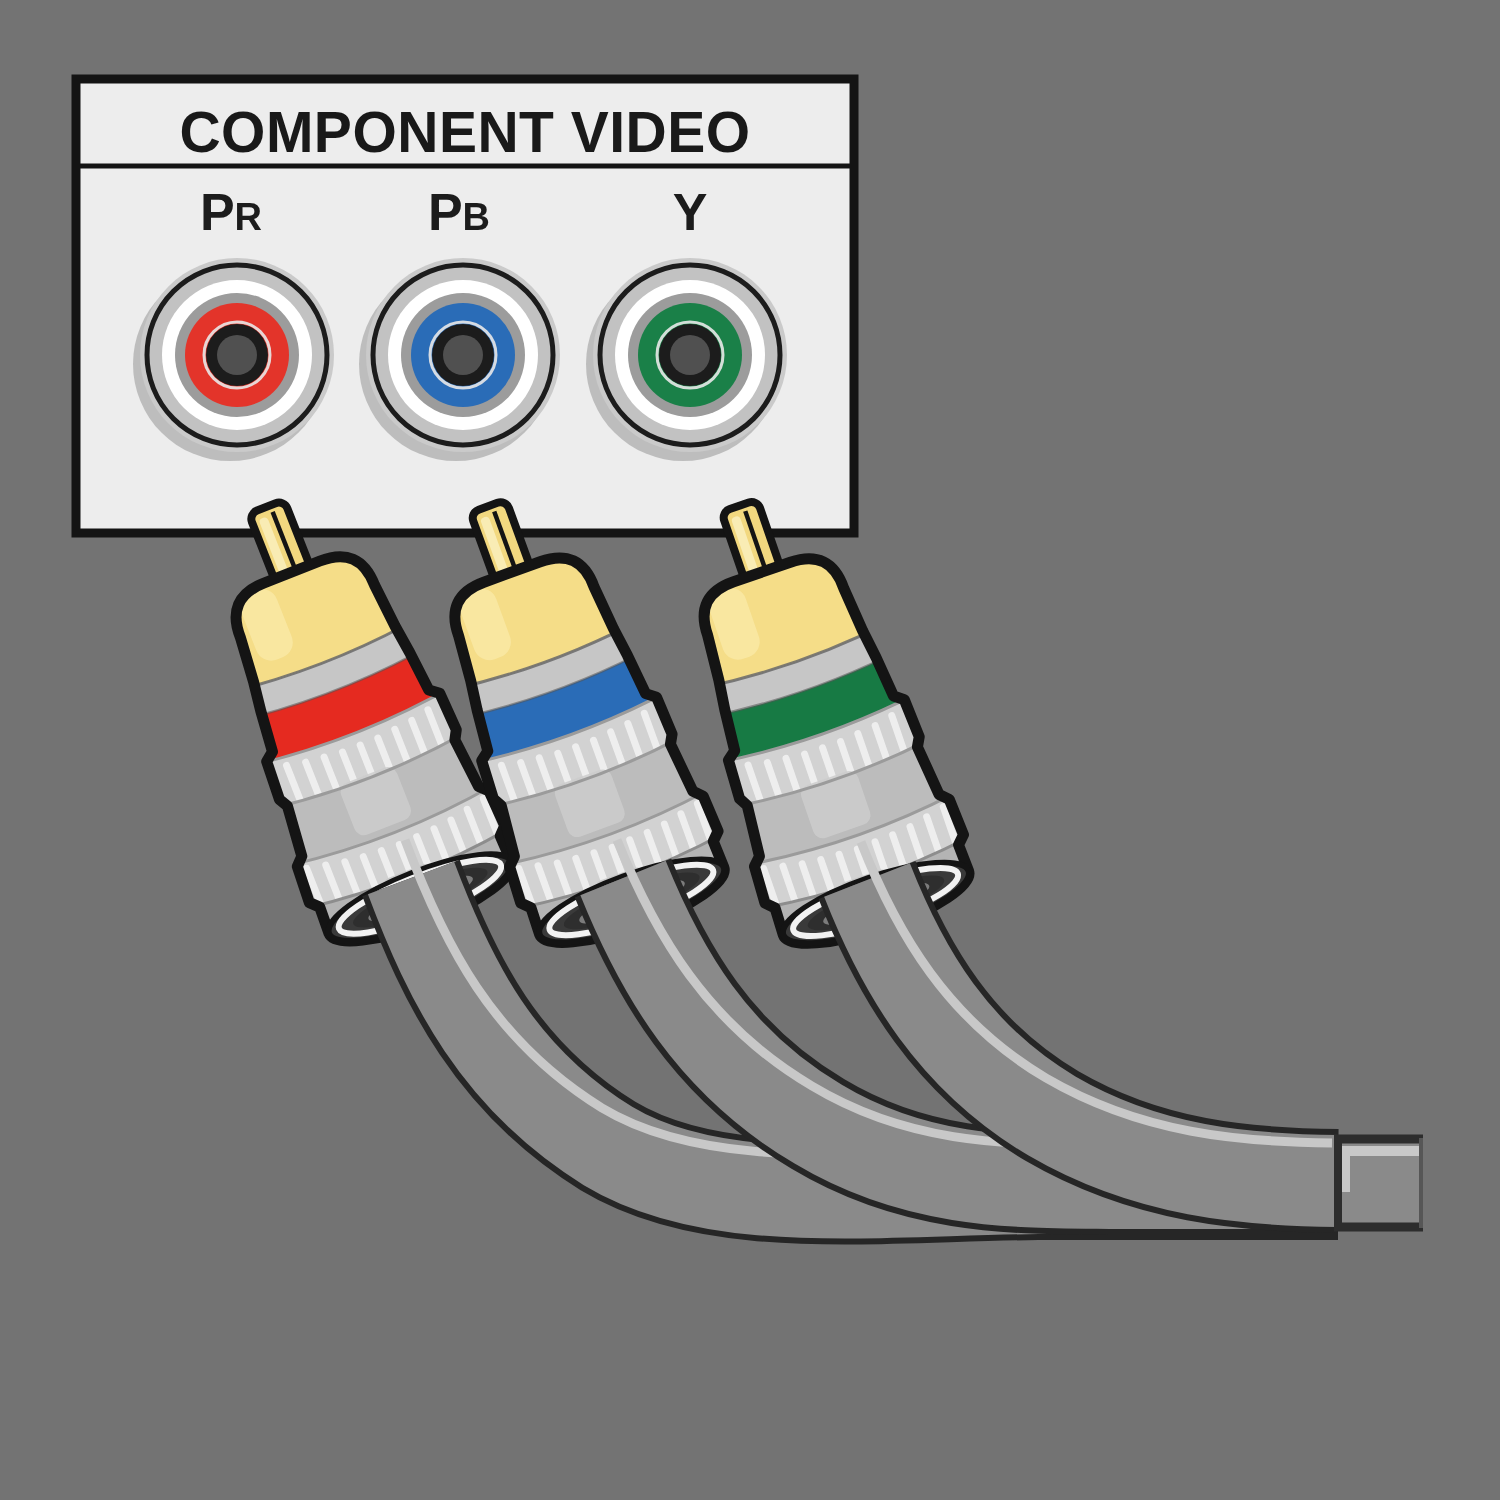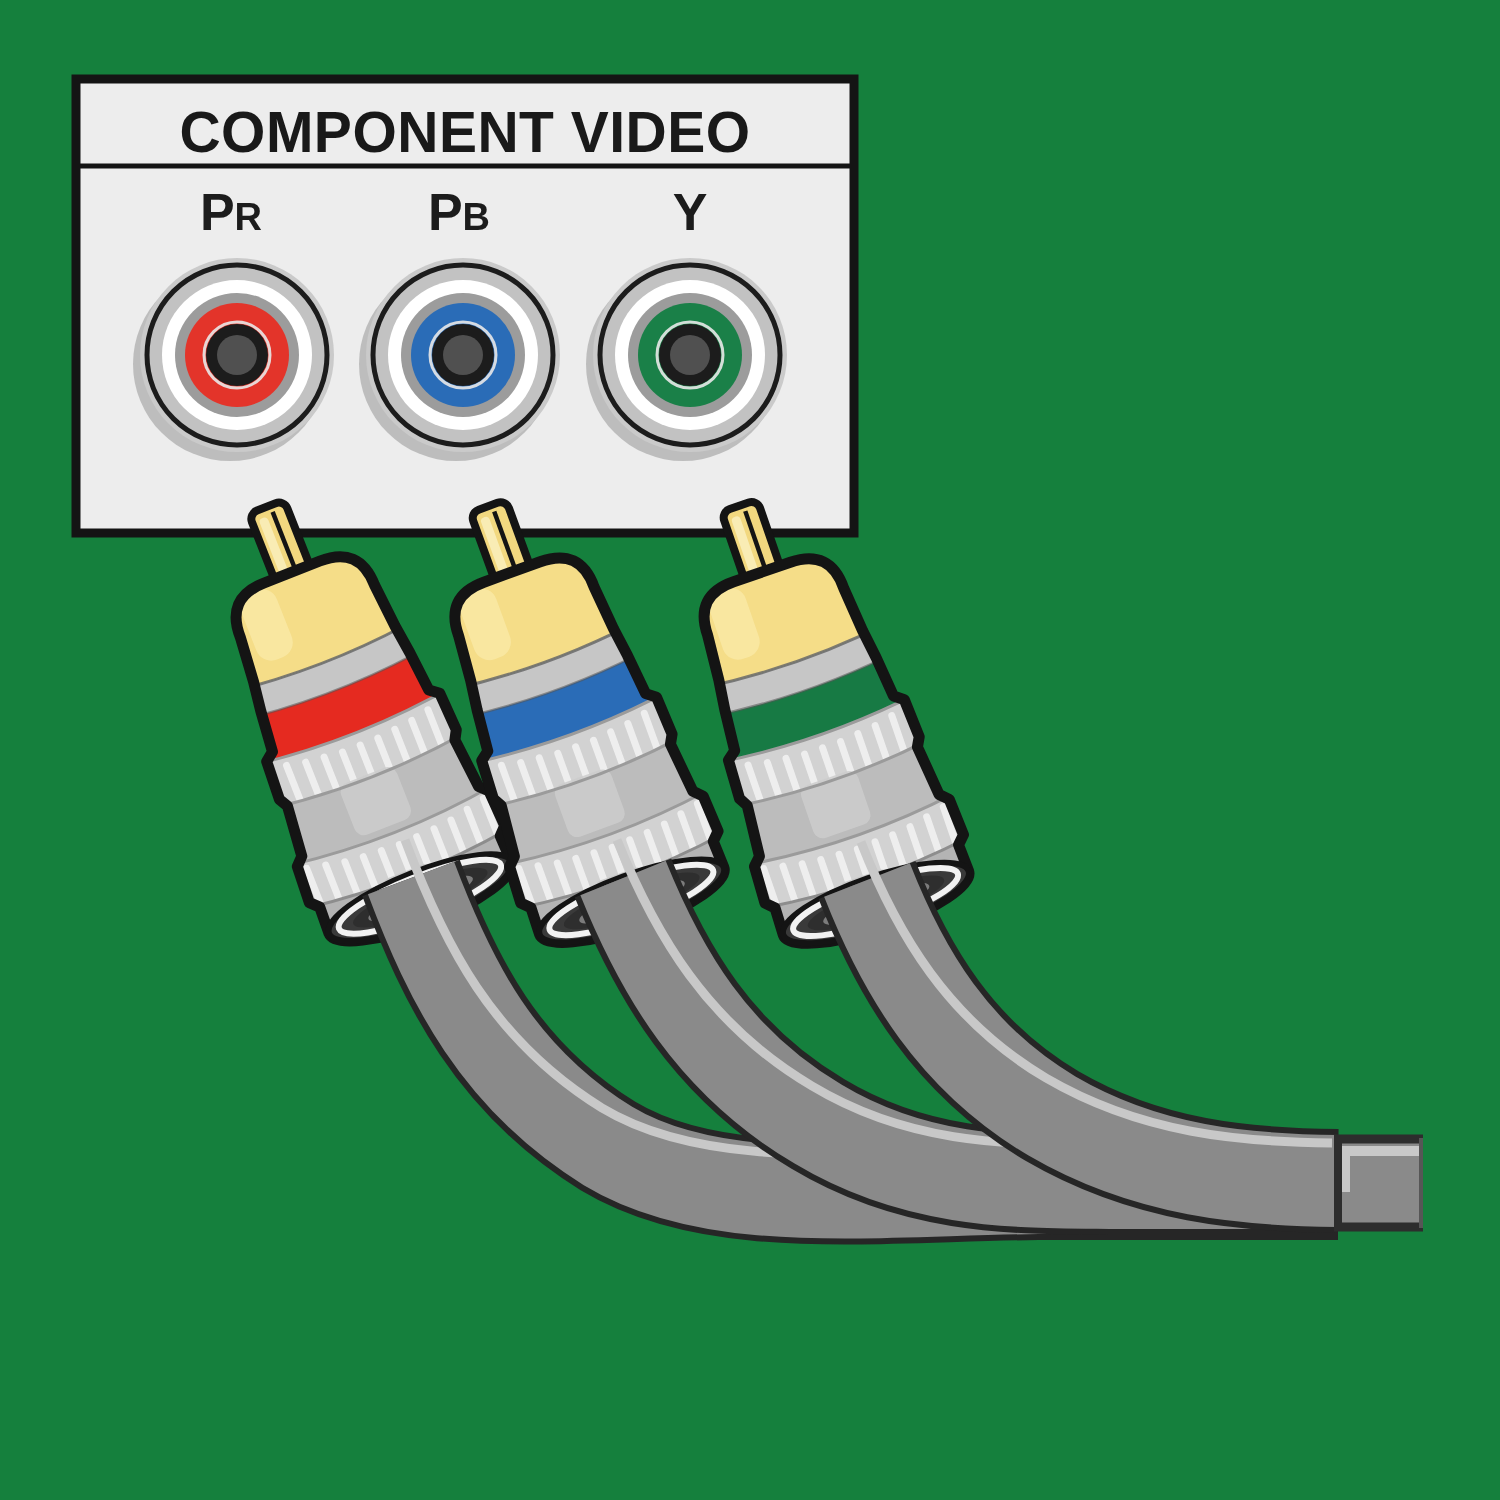--- a/index.html
+++ b/index.html
@@ -1,16 +1,16 @@
 <!DOCTYPE html>
 <html><head>
 <meta charset="utf-8">
 <style>
   html,body{margin:0;padding:0;background:#ffffff;}
-  .stage{width:1500px;height:1500px;position:relative;background:#15803d;overflow:hidden;}
+  .stage{width:1500px;height:1500px;position:relative;background:#737373;overflow:hidden;}
   svg{display:block;}
   .title-text{font-family:"Liberation Sans",sans-serif;font-weight:700;font-size:57px;fill:#191919;letter-spacing:.5px;}
   .jack-label{font-family:"Liberation Sans",sans-serif;font-weight:700;fill:#1c1c1c;}
   .lbl-main{font-size:52px;}
   .lbl-sub{font-size:38px;}
   .outline{fill:none;stroke:#141414;stroke-width:11;stroke-linejoin:round;}
 </style>
 </head>
 <body>
 

